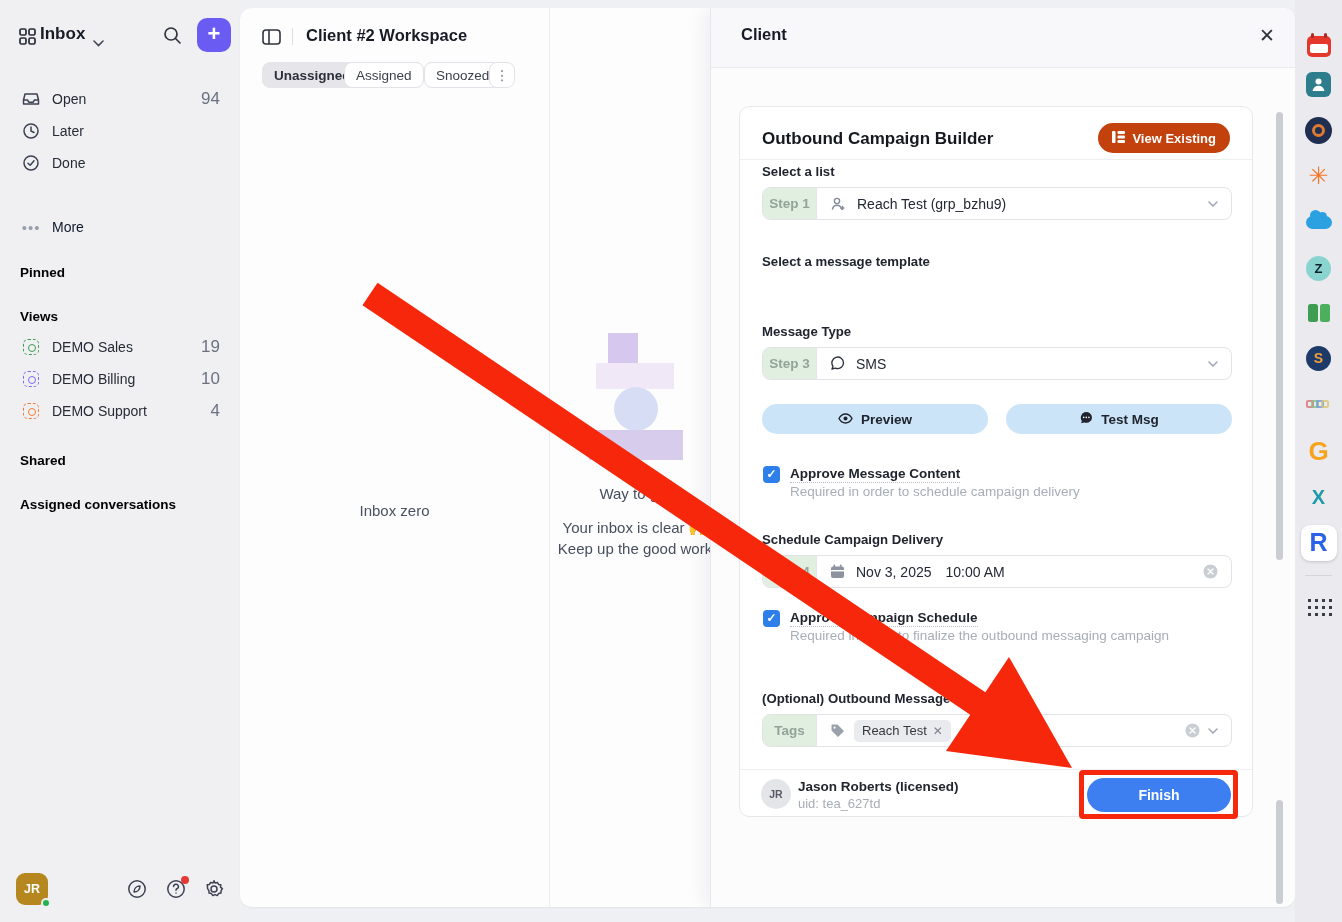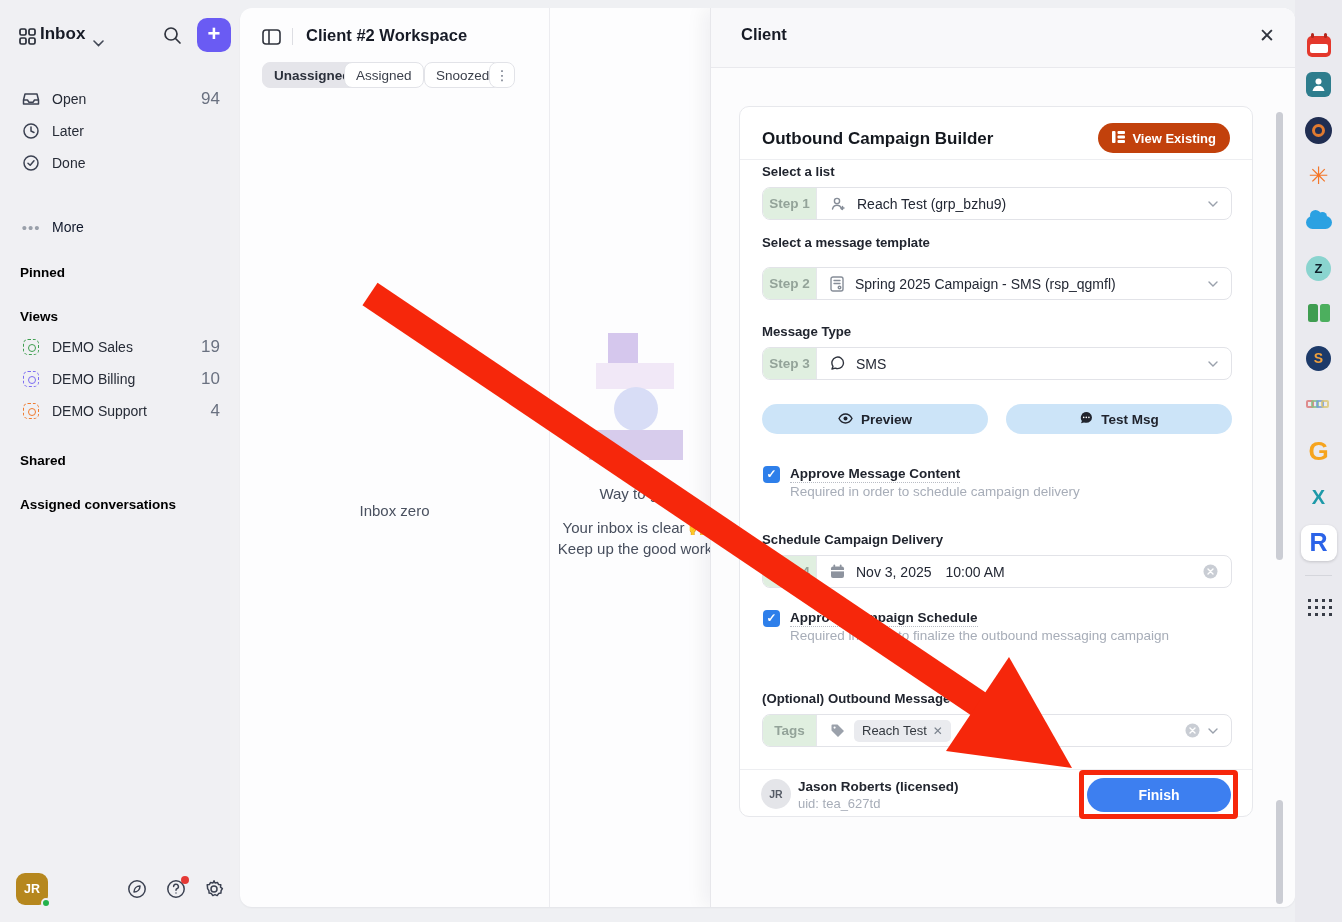--- a/index.html
+++ b/index.html
@@ -288,38 +288,21 @@
           </svg>
         </span>
         <span class="f-val">Reach Test (grp_bzhu9)</span>
         <span class="f-chev">
           <svg width="10" height="6" viewBox="0 0 10 6" fill="none" stroke="currentColor" stroke-width="1.4" stroke-linecap="round">
               <polyline points="1,1 5,5 9,1"></polyline>
             </svg>
         </span>
       </div>
 
-      <div class="f-label" style="top:128px">Select a message template</div>
-      <div class="field" style="top:160px">
-        <span class="prefix">Step 2</span>
-        <span class="f-ic">
-          <svg width="14" height="16" viewBox="0 0 14 16" fill="none" stroke="currentColor" stroke-width="1.4" stroke-linecap="round">
-            <rect x="1" y="1" width="12" height="14" rx="2"></rect>
-              <line x1="4" y1="4.5" x2="10" y2="4.5"></line>
-              <line x1="4" y1="7.5" x2="10" y2="7.5"></line>
-              <circle cx="9.5" cy="11.5" r="1.3"></circle>
-          </svg>
-        </span>
-        <span class="f-val">Spring 2025 Campaign - SMS (rsp_qgmfl)</span>
-        <span class="f-chev">
-          <svg width="10" height="6" viewBox="0 0 10 6" fill="none" stroke="currentColor" stroke-width="1.4" stroke-linecap="round">
-              <polyline points="1,1 5,5 9,1"></polyline>
-            </svg>
-        </span>
-      </div>
+      <div class="f-label" style="top:147px">Select a message template</div>
 
       <div class="f-label" style="top:217px">Message Type</div>
       <div class="field" style="top:240px">
         <span class="prefix">Step 3</span>
         <span class="f-ic" style="color:#30343E">
           <svg width="15" height="15" viewBox="0 0 15 15" fill="none" stroke="currentColor" stroke-width="1.4" stroke-linejoin="round">
             <path d="M13.5 7A5.8 5.8 0 0 1 7.7 12.6c-.9 0-1.8-.2-2.5-.5L2 13l1-2.7A5.8 5.8 0 1 1 13.5 7z"></path>
           </svg>
         </span>
         <span class="f-val">SMS</span>

